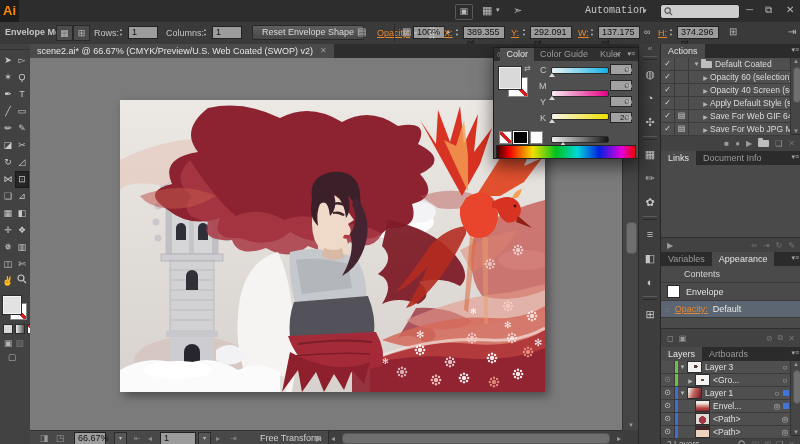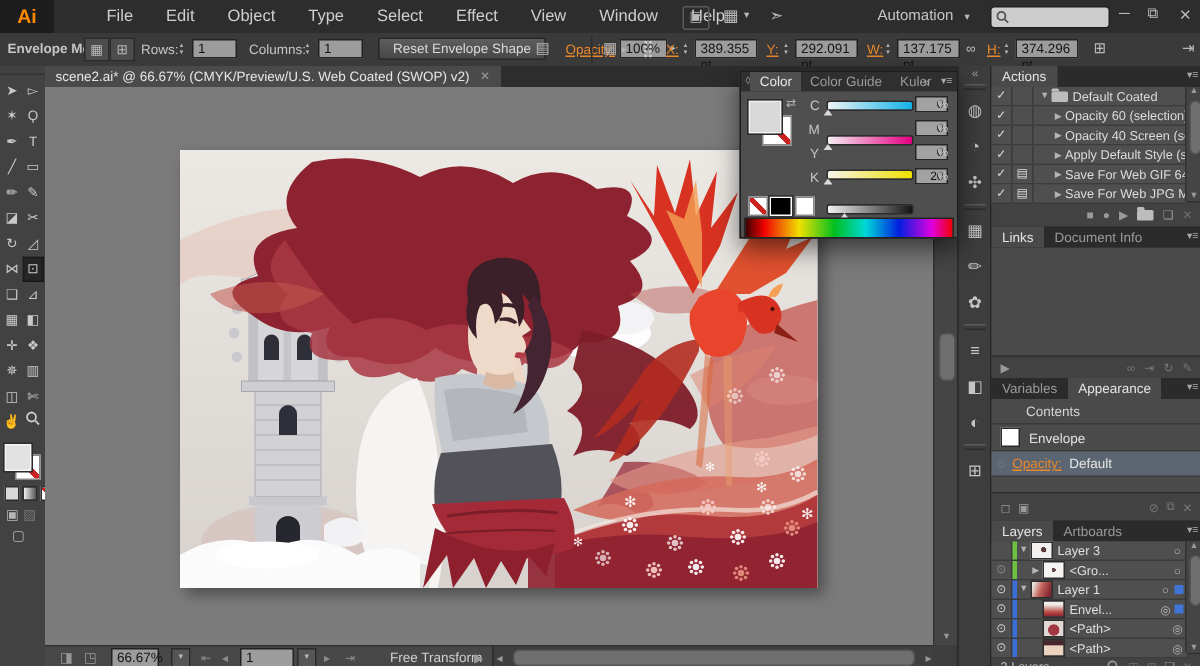--- a/index.html
+++ b/index.html
@@ -13,21 +13,21 @@
   .olbl{font-size:9px;color:#e8872b;text-decoration:underline;white-space:nowrap;}
   .ibtn{color:#b9b9b9;text-align:center;cursor:default;}
   .btn{background:linear-gradient(#5e5e5e,#474747);border:1px solid #282828;border-radius:2px;
        color:#d9d9d9;font-size:9px;height:15px;line-height:13px;padding:0 9px;box-sizing:border-box;}
   .stp{width:7px;height:12px;display:flex;flex-direction:column;justify-content:center;color:#b5b5b5;}
   .stp::before{content:"▲";font-size:4px;line-height:5px;}
   .stp::after{content:"▼";font-size:4px;line-height:5px;}
   
   .menubar{left:0;top:0;width:800px;height:22px;background:#2d2d2d;border-bottom:1px solid #1e1e1e;}
   .menu-item{font-size:11px;color:#cfcfcf;padding:0 11px;line-height:22px;}
-  .ai-logo{width:36px;height:22px;background:#1d1d1d;color:#ff8a00;font-weight:bold;font-size:13px;
+  .ai-logo{width:19px;height:22px;background:#1d1d1d;color:#ff8a00;font-weight:bold;font-size:13px;
            text-align:center;line-height:22px;}
   .search{background:#cdcdcd;border:1px solid #1f1f1f;border-radius:3px;height:13px;}
   
   .controlbar{left:0;top:22px;width:800px;height:22px;background:#3a3a3a;border-bottom:1px solid #242424;}
   
   .toolbar{left:0;top:44px;width:30px;height:400px;background:#424242;border-right:1px solid #2a2a2a;}
   .tool{width:14px;height:17px;font-size:9px;line-height:17px;text-align:center;color:#c9c9c9;}
   .tool.sel{background:#262626;box-shadow:inset 0 0 2px #000;}
   
   .tabbar{left:30px;top:44px;width:608px;height:14px;background:#2d2d2d;}
@@ -80,36 +80,25 @@
   .cfield{background:#a2a2a2;border:1px solid #262626;color:#111;font-size:8px;height:11px;line-height:10px;
           width:22px;text-align:right;padding:0 2px;box-sizing:border-box;}
 </style>
 </head>
 <body>
 
 <div class="app">
 
   <div class="abs menubar row">
     <div class="ai-logo">Ai</div>
-    <div class="row" style="padding-left:24px;">
-      <span class="menu-item">File</span>
-      <span class="menu-item">Edit</span>
-      <span class="menu-item">Object</span>
-      <span class="menu-item">Type</span>
-      <span class="menu-item">Select</span>
-      <span class="menu-item">Effect</span>
-      <span class="menu-item">View</span>
-      <span class="menu-item">Window</span>
-      <span class="menu-item">Help</span>
-    </div>
     <span class="abs ibtn" style="left:455px;top:4px;width:16px;height:14px;border:1px solid #5a5a5a;border-radius:2px;font-size:9px;line-height:13px;">▣</span>
     <span class="abs ibtn" style="left:482px;top:4px;font-size:11px;">▦</span>
     <span class="abs ibtn" style="left:496px;top:6px;font-size:7px;">▾</span>
     <span class="abs ibtn" style="left:513px;top:4px;font-size:11px;">➣</span>
-    <span class="abs lbl" style="left:585px;top:5px;font-size:10px;">Automation</span>
+    <span class="abs lbl" style="left:585px;top:5px;font-size:10px;font-family:Liberation Mono, monospace;">Automation</span>
     <span class="abs ibtn" style="left:643px;top:7px;font-size:7px;">▾</span>
     <div class="abs search row" style="left:660px;top:4px;width:78px;">
       <svg width="9" height="9" style="margin-left:3px;" viewBox="0 0 10 10">
           <circle cx="4" cy="4" r="3" fill="none" stroke="#555" stroke-width="1.3"></circle>
           <line x1="6.3" y1="6.3" x2="9" y2="9" stroke="#555" stroke-width="1.3"></line>
         </svg>
     </div>
     <span class="abs ibtn" style="left:746px;top:4px;font-size:10px;">─</span>
     <span class="abs ibtn" style="left:765px;top:4px;font-size:10px;">⧉</span>
     <span class="abs ibtn" style="left:786px;top:4px;font-size:10px;">✕</span>

